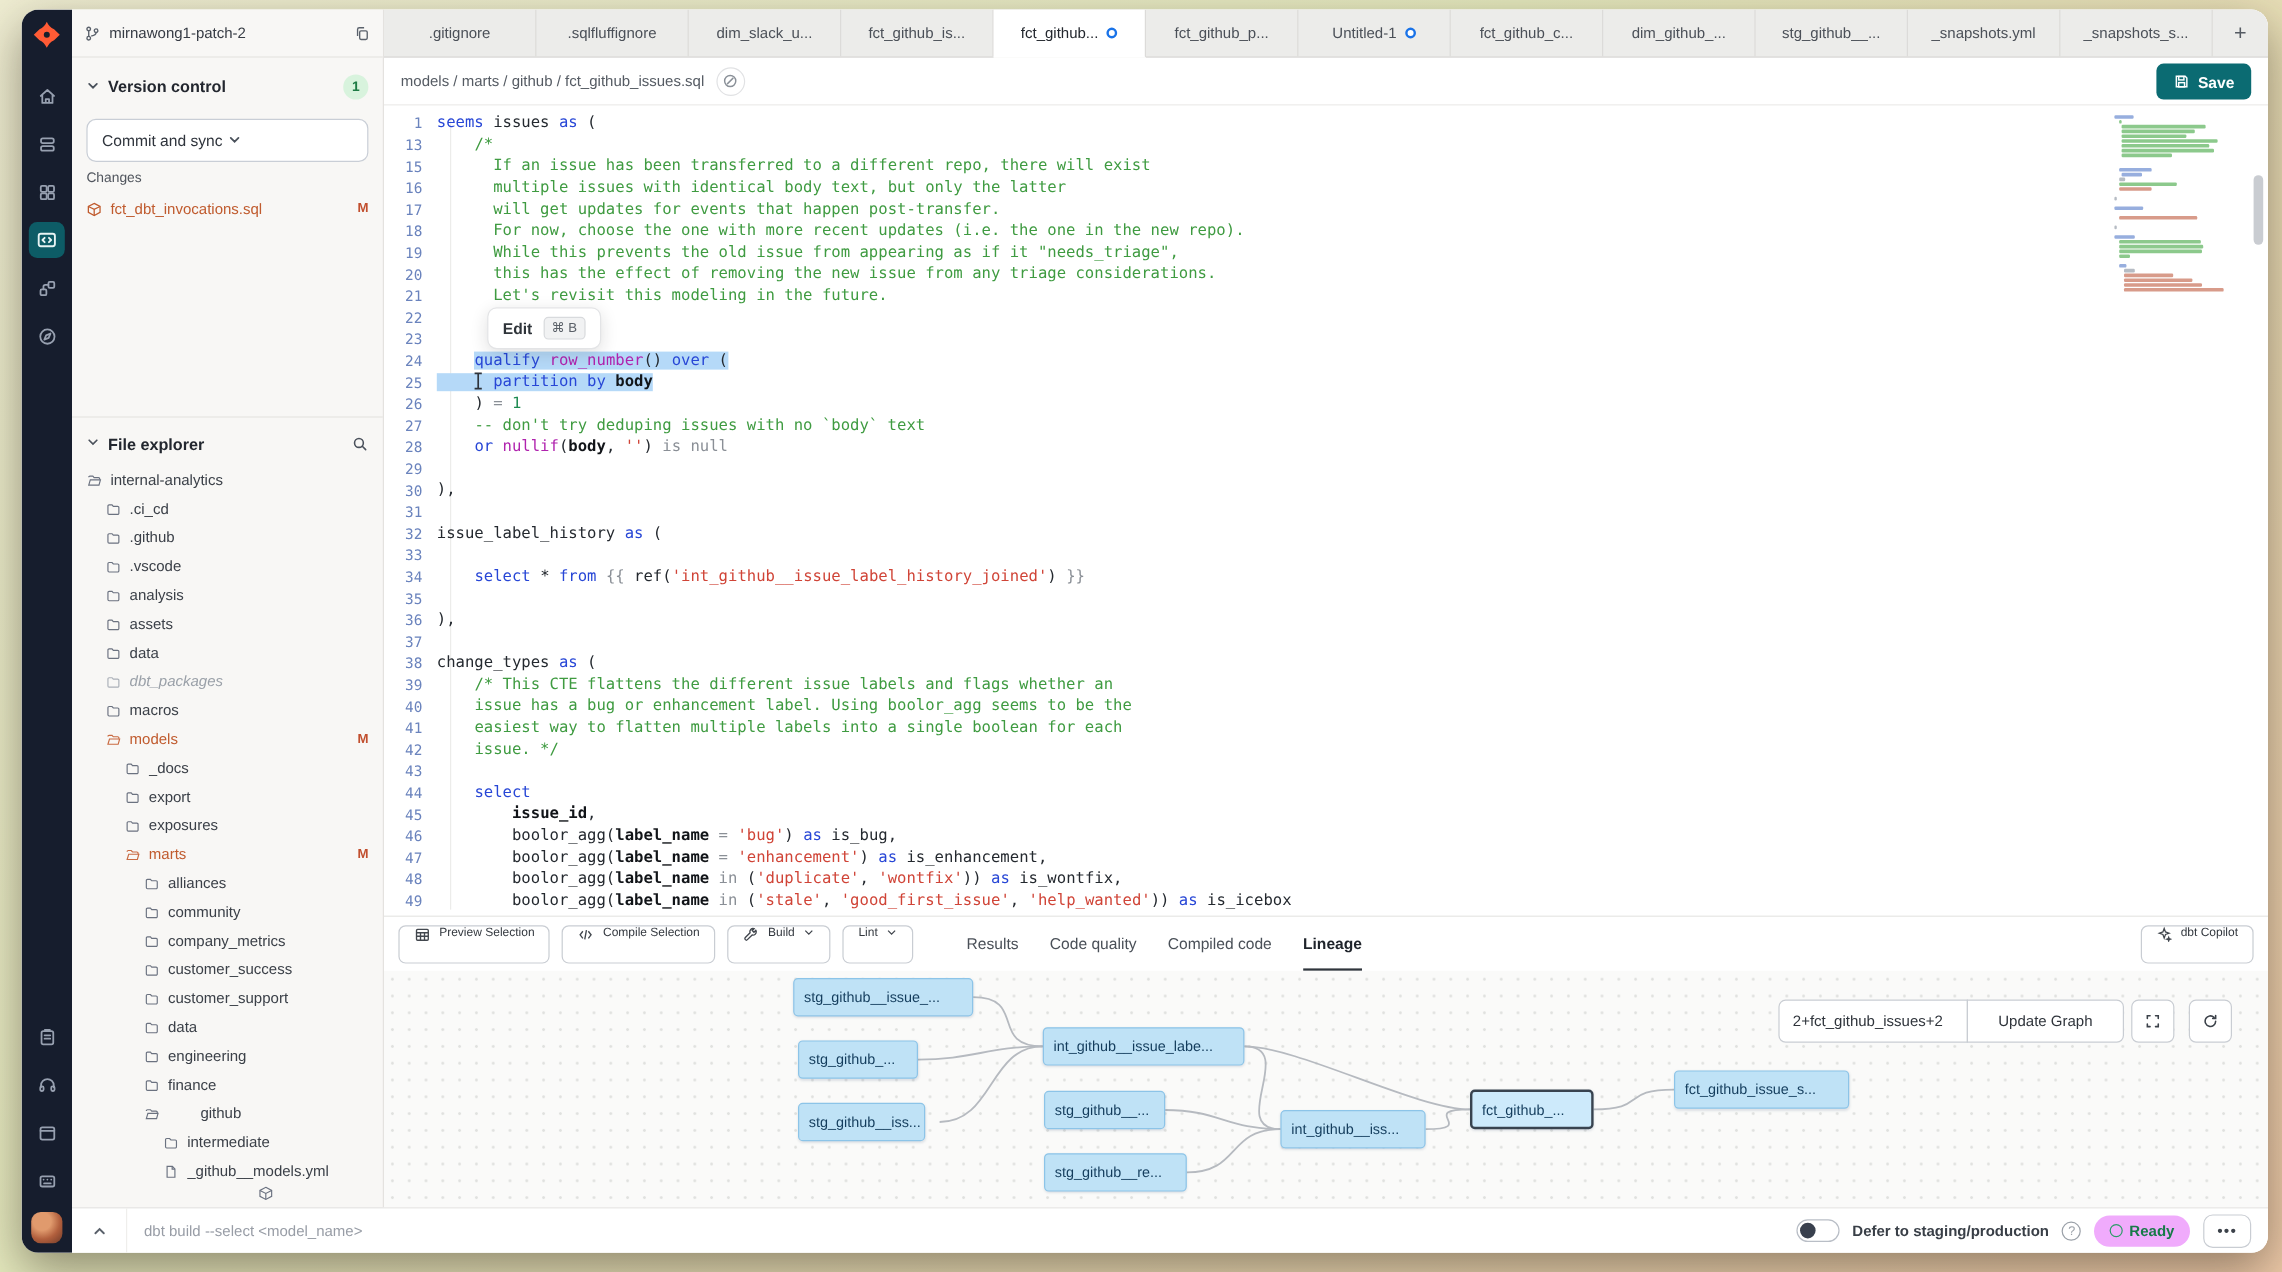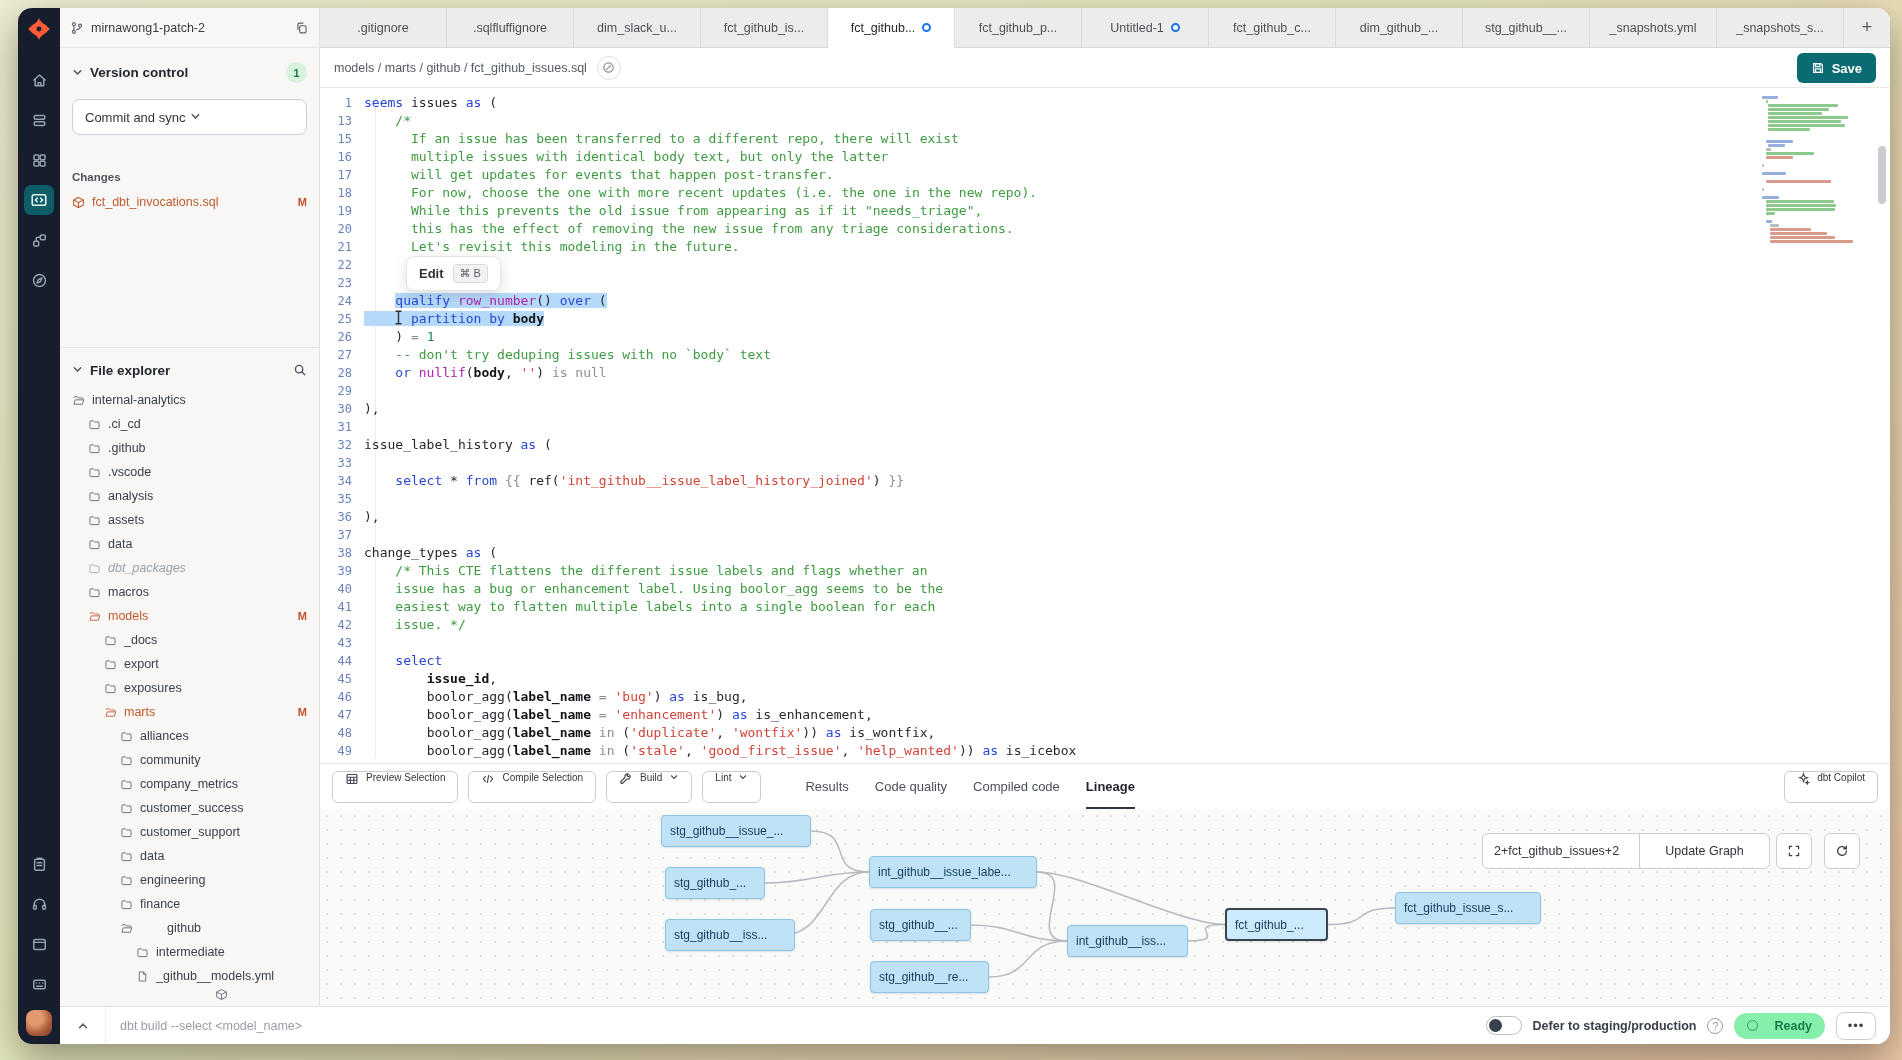--- a/index.html
+++ b/index.html
@@ -27,21 +27,21 @@
   .branch-row { height:40px; border-bottom:1px solid #e7e5e2; display:flex; align-items:center; padding:0 10px; gap:7px; background:#f8f7f5; }
   .branch-row svg { flex-shrink:0; stroke:#5a616b; fill:none; stroke-width:1.3; }
   .branch-name { font-size:12.5px; color:#363b44; flex:1; white-space:nowrap; overflow:hidden; }
   .vc-section { height:300px; padding:14px 12px; border-bottom:1px solid #e7e5e2; }
   .sec-header { display:flex; align-items:center; gap:7px; }
   .sec-title { font-size:13.5px; font-weight:700; color:#23272f; flex:1; }
   .chev svg { stroke:#4a515b; fill:none; stroke-width:1.6; stroke-linecap:round; }
   .vc-badge { width:21px; height:21px; border-radius:50%; background:#d8f3dd; color:#1d7b44; font-size:11.5px; font-weight:700; display:flex; align-items:center; justify-content:center; }
   .commit-select { margin-top:16px; height:36px; background:#fff; border:1px solid #c9ced6; border-radius:8px; display:flex; align-items:center; padding:0 12px; font-size:13px; color:#2f343c; }
   .commit-select span { flex:1; }
-  .changes-label { margin-top:36px; font-size:11.5px; font-weight:700; color:#50555d; }
+  .changes-label { margin-top:8px; font-size:11.5px; font-weight:400; color:#50555d; }
   .changed-row { margin-top:12px; display:flex; align-items:center; gap:7px; }
   .changed-row svg { stroke:#c05b2e; fill:none; stroke-width:1.3; flex-shrink:0; }
   .changed-file { font-size:12.5px; color:#c05b2e; flex:1; white-space:nowrap; overflow:hidden; }
   .m-badge { font-size:11px; font-weight:700; color:#c14f2e; }
   .explorer { flex:1; overflow:hidden; display:flex; flex-direction:column; }
   .explorer-header { padding:13px 12px 9px 12px; display:flex; align-items:center; gap:7px; }
   .explorer-header svg { stroke:#4a515b; fill:none; stroke-width:1.5; stroke-linecap:round; }
   .tree { flex:1; overflow:hidden; }
   .tree-row { height:24px; display:flex; align-items:center; gap:7px; font-size:12.5px; color:#3b4048; padding-right:12px; }
   .tree-row svg { flex-shrink:0; stroke:#6b7280; fill:none; stroke-width:1.2; }
@@ -117,21 +117,21 @@
   
   .status-bar { height:38px; background:#fff; border-top:1px solid #e4e3e1; display:flex; align-items:center; flex-shrink:0; }
   .caret-btn { width:46px; height:100%; display:flex; align-items:center; justify-content:center; border-right:1px solid #efeeec; }
   .caret-btn svg { stroke:#5a616b; fill:none; stroke-width:1.6; stroke-linecap:round; }
   .cmd-area { flex:1; padding-left:14px; font-size:12.5px; color:#989da6; }
   .sb-right { display:flex; align-items:center; gap:11px; padding-right:14px; }
   .toggle { width:36px; height:19px; border-radius:10px; border:1px solid #b9bec6; background:#fff; position:relative; }
   .toggle .knob { position:absolute; left:2px; top:2px; width:13px; height:13px; border-radius:50%; background:#39404e; }
   .defer-label { font-size:12.5px; font-weight:700; color:#393f47; }
   .help-ico { width:16px; height:16px; border-radius:50%; border:1px solid #9aa0a8; color:#9aa0a8; font-size:10.5px; display:flex; align-items:center; justify-content:center; }
-  .ready-pill { background:#86efac; border-radius:13px; height:26px; display:flex; align-items:center; gap:16px; padding:0 13px; }
+  .ready-pill { background:#f0abfc; border-radius:13px; height:26px; display:flex; align-items:center; gap:5px; padding:0 13px; }
   .ready-pill .ring { width:11px; height:11px; border-radius:50%; border:1.6px solid #2a9d68; }
   .ready-pill .rt { font-size:12.5px; font-weight:700; color:#177a48; }
   .dots-btn { border:1px solid #c9cdd3; border-radius:8px; height:28px; width:40px; display:flex; align-items:center; justify-content:center; color:#3c424a; font-size:13px; letter-spacing:1px; }
 </style>
 </head>
 <body>
 
 <div class="desktop">
 <div class="window">
 
@@ -762,21 +762,21 @@
                   <path d="M2.8 5.4V2.8h2.6M10.6 2.8h2.6v2.6M13.2 10.6v2.6h-2.6M5.4 13.2H2.8v-2.6"></path>
                 </svg>
           </div>
           <div class="sq-btn rf-btn">
             <svg width="14" height="14" viewBox="0 0 16 16">
                   <path d="M13 8a5 5 0 1 1-1.6-3.7M13 2.6v2.8h-2.8"></path>
                 </svg>
           </div>
         <div class="lnode" style="left: 341px; top: 6px; width: 150px; height: 32px;">stg_github__issue_...</div>
               <div class="lnode" style="left: 345px; top: 58px; width: 100px; height: 32px;">stg_github_...</div>
-              <div class="lnode" style="left: 345px; top: 110px; width: 130px; height: 32px;">stg_github__iss...</div>
+              <div class="lnode" style="left: 345px; top: 110px; width: 106px; height: 32px;">stg_github__iss...</div>
               <div class="lnode" style="left: 549px; top: 47px; width: 168px; height: 32px;">int_github__issue_labe...</div>
               <div class="lnode" style="left: 550px; top: 100px; width: 101px; height: 32px;">stg_github__...</div>
               <div class="lnode" style="left: 550px; top: 152px; width: 119px; height: 32px;">stg_github__re...</div>
               <div class="lnode" style="left: 747px; top: 116px; width: 121px; height: 32px;">int_github__iss...</div>
               <div class="lnode selected" style="left: 905px; top: 99px; width: 103px; height: 33px;">fct_github_...</div>
               <div class="lnode" style="left: 1075px; top: 83px; width: 146px; height: 32px;">fct_github_issue_s...</div>
             </div>
       </div>
     </div>
 

